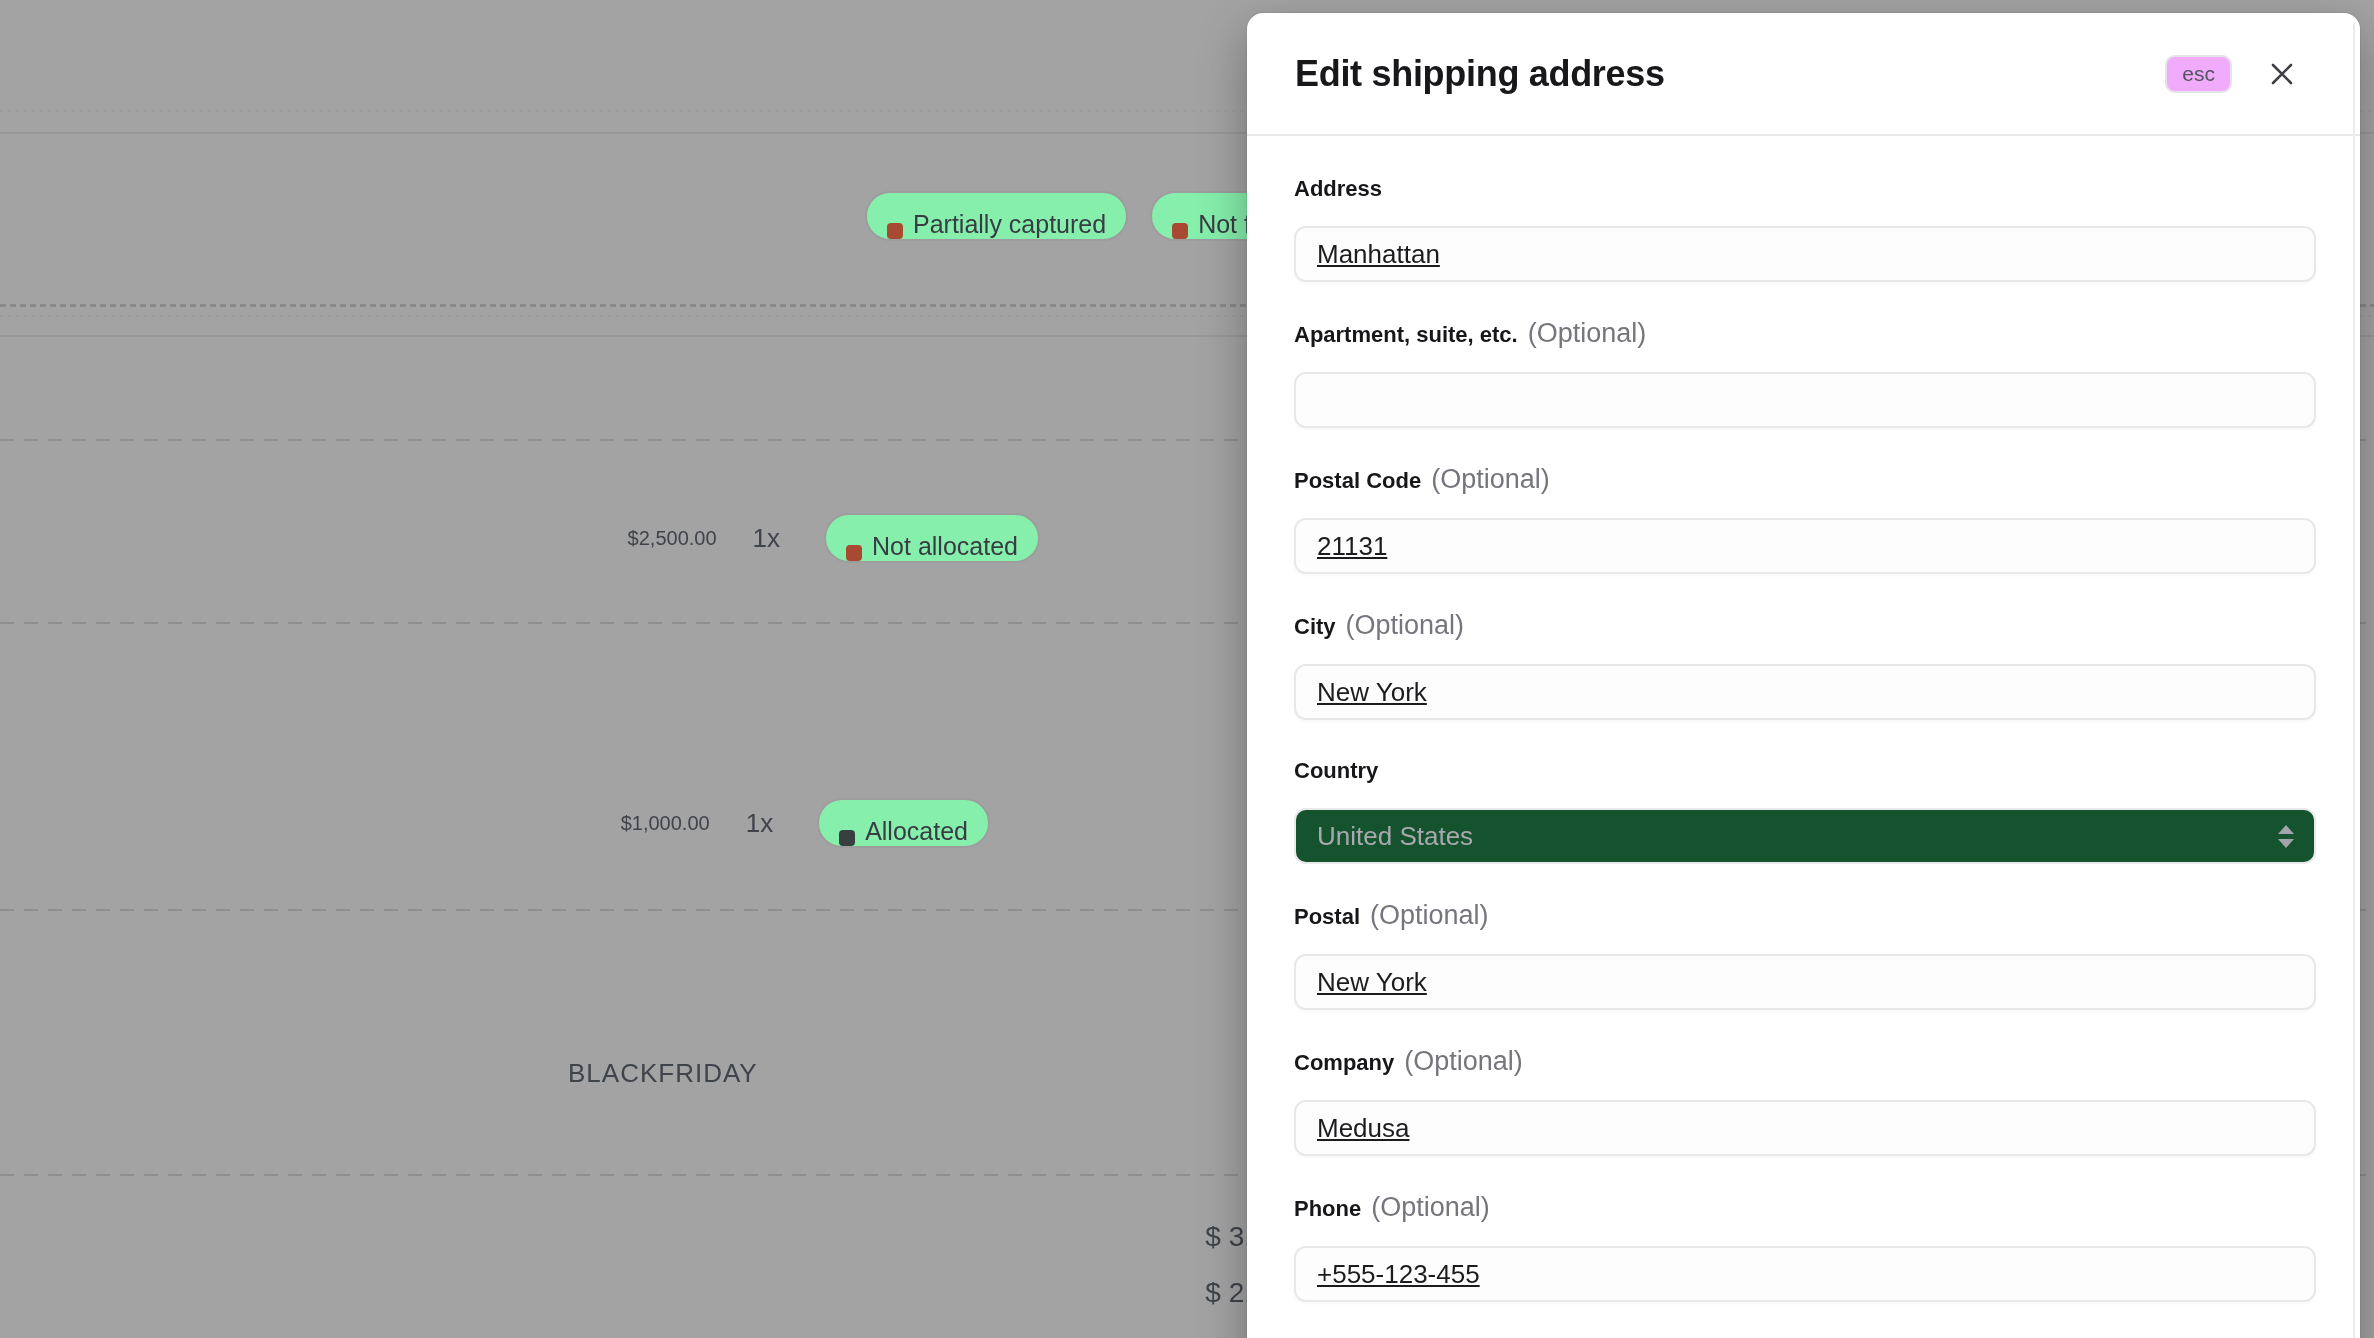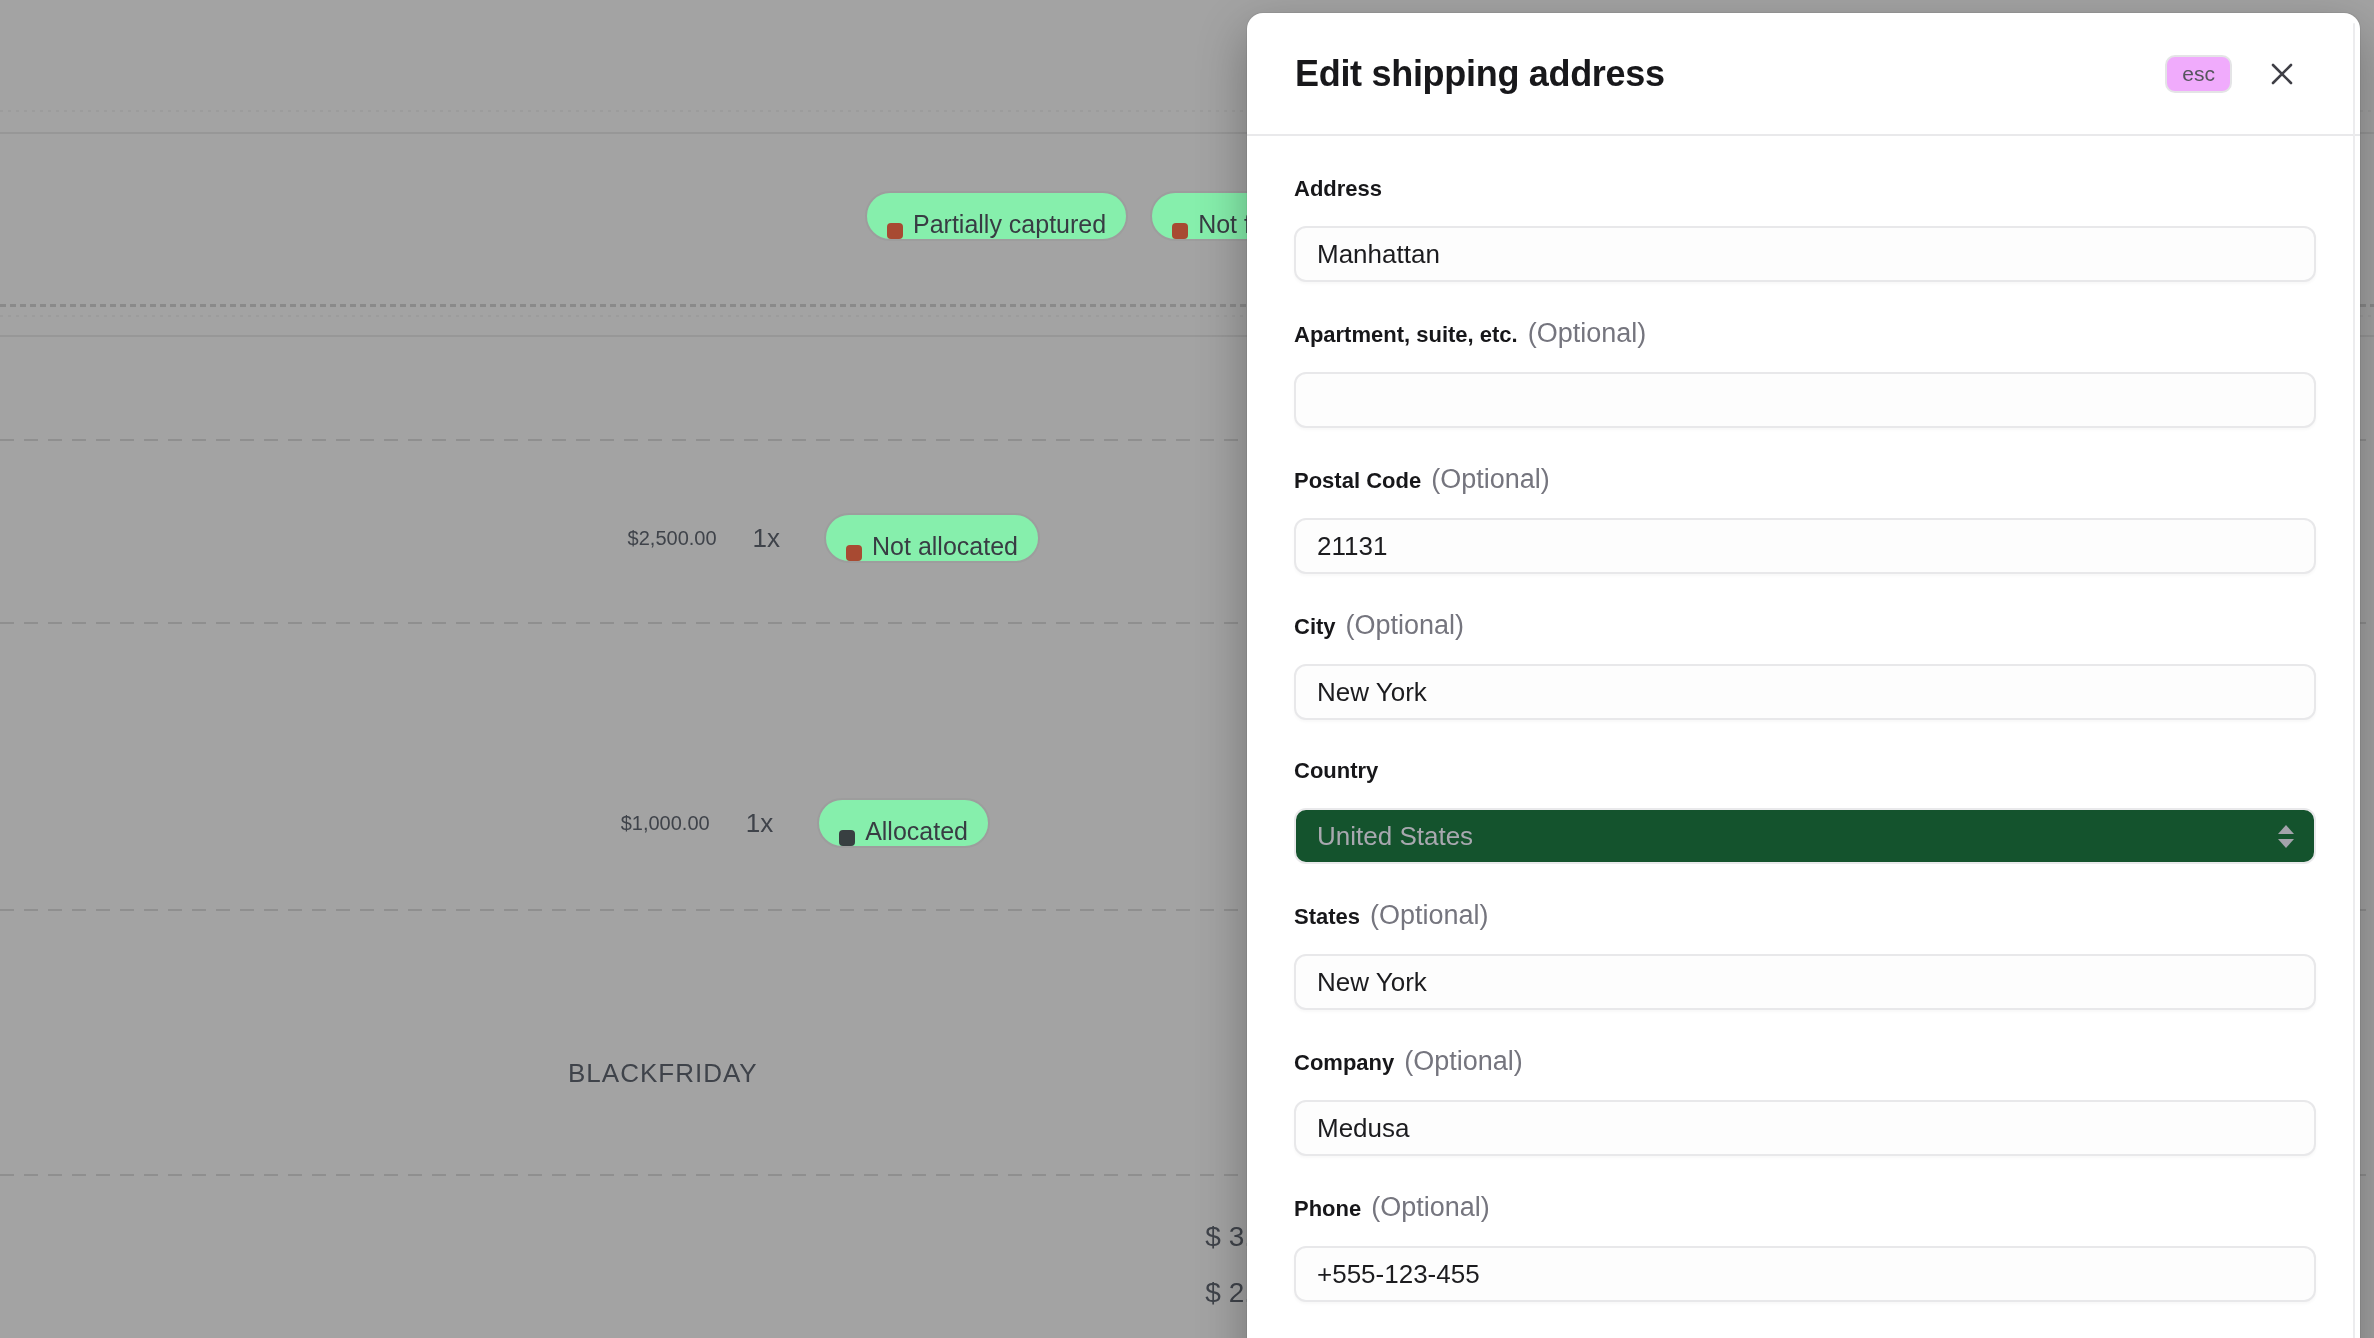--- a/index.html
+++ b/index.html
@@ -95,20 +95,21 @@
   .optional { font-size: 27px; font-weight: 400; color: #75757e; margin-left: 10px; }
   .text-input {
     width: 100%; height: 56px;
     border: 2px solid #e8e8ea; border-radius: 12px;
     background: #fdfdfd;
     box-shadow: 0 2px 3px rgba(0,0,0,0.03);
     padding: 10px 21px;
     font-family: "Liberation Sans", sans-serif;
     font-size: 26px; color: #1c1c1f;
     outline: none;
+    text-decoration: underline;
   }
   .select-box {
     width: 100%; height: 56px;
     border: 2px solid #e9e9eb; border-radius: 12px;
     background: #14532d;
     padding: 0 20px 0 21px;
     display: flex; align-items: center; justify-content: space-between;
     font-size: 26px; color: #a8a8af;
   }
   .chevrons { display: flex; flex-direction: column; gap: 5px; align-items: center; }
@@ -228,21 +229,21 @@
           <span>United States</span>
           <span class="chevrons">
             <span class="tri-up"></span>
             <span class="tri-down"></span>
           </span>
         </div>
       </div>
 
       <div class="field">
         <div class="field-label-row">
-          <span class="field-label">States</span>
+          <span class="field-label">Postal</span>
           <span class="optional">(Optional)</span>
         </div>
         <input class="text-input" type="text" value="New York" style="">
       </div>
 
       <div class="field">
         <div class="field-label-row">
           <span class="field-label">Company</span>
           <span class="optional">(Optional)</span>
         </div>

